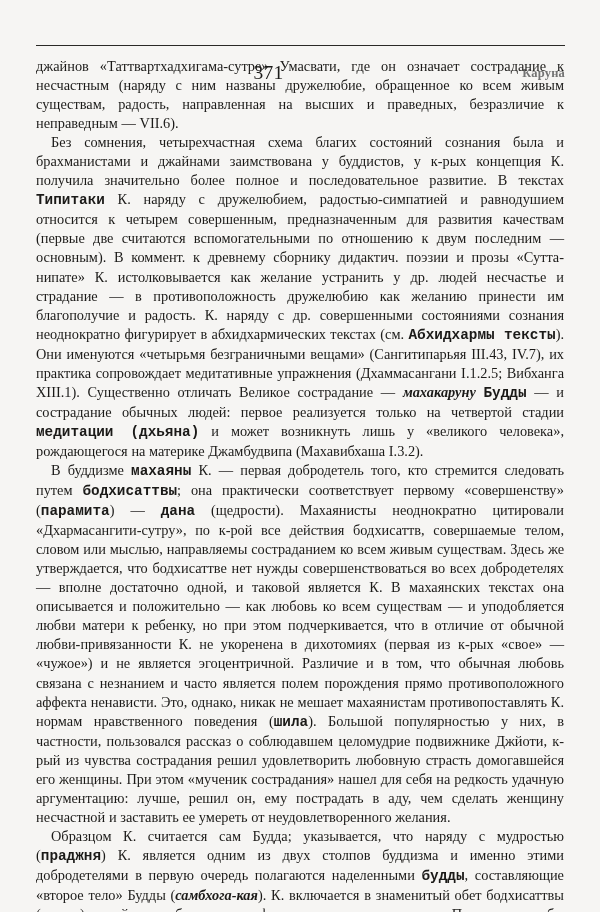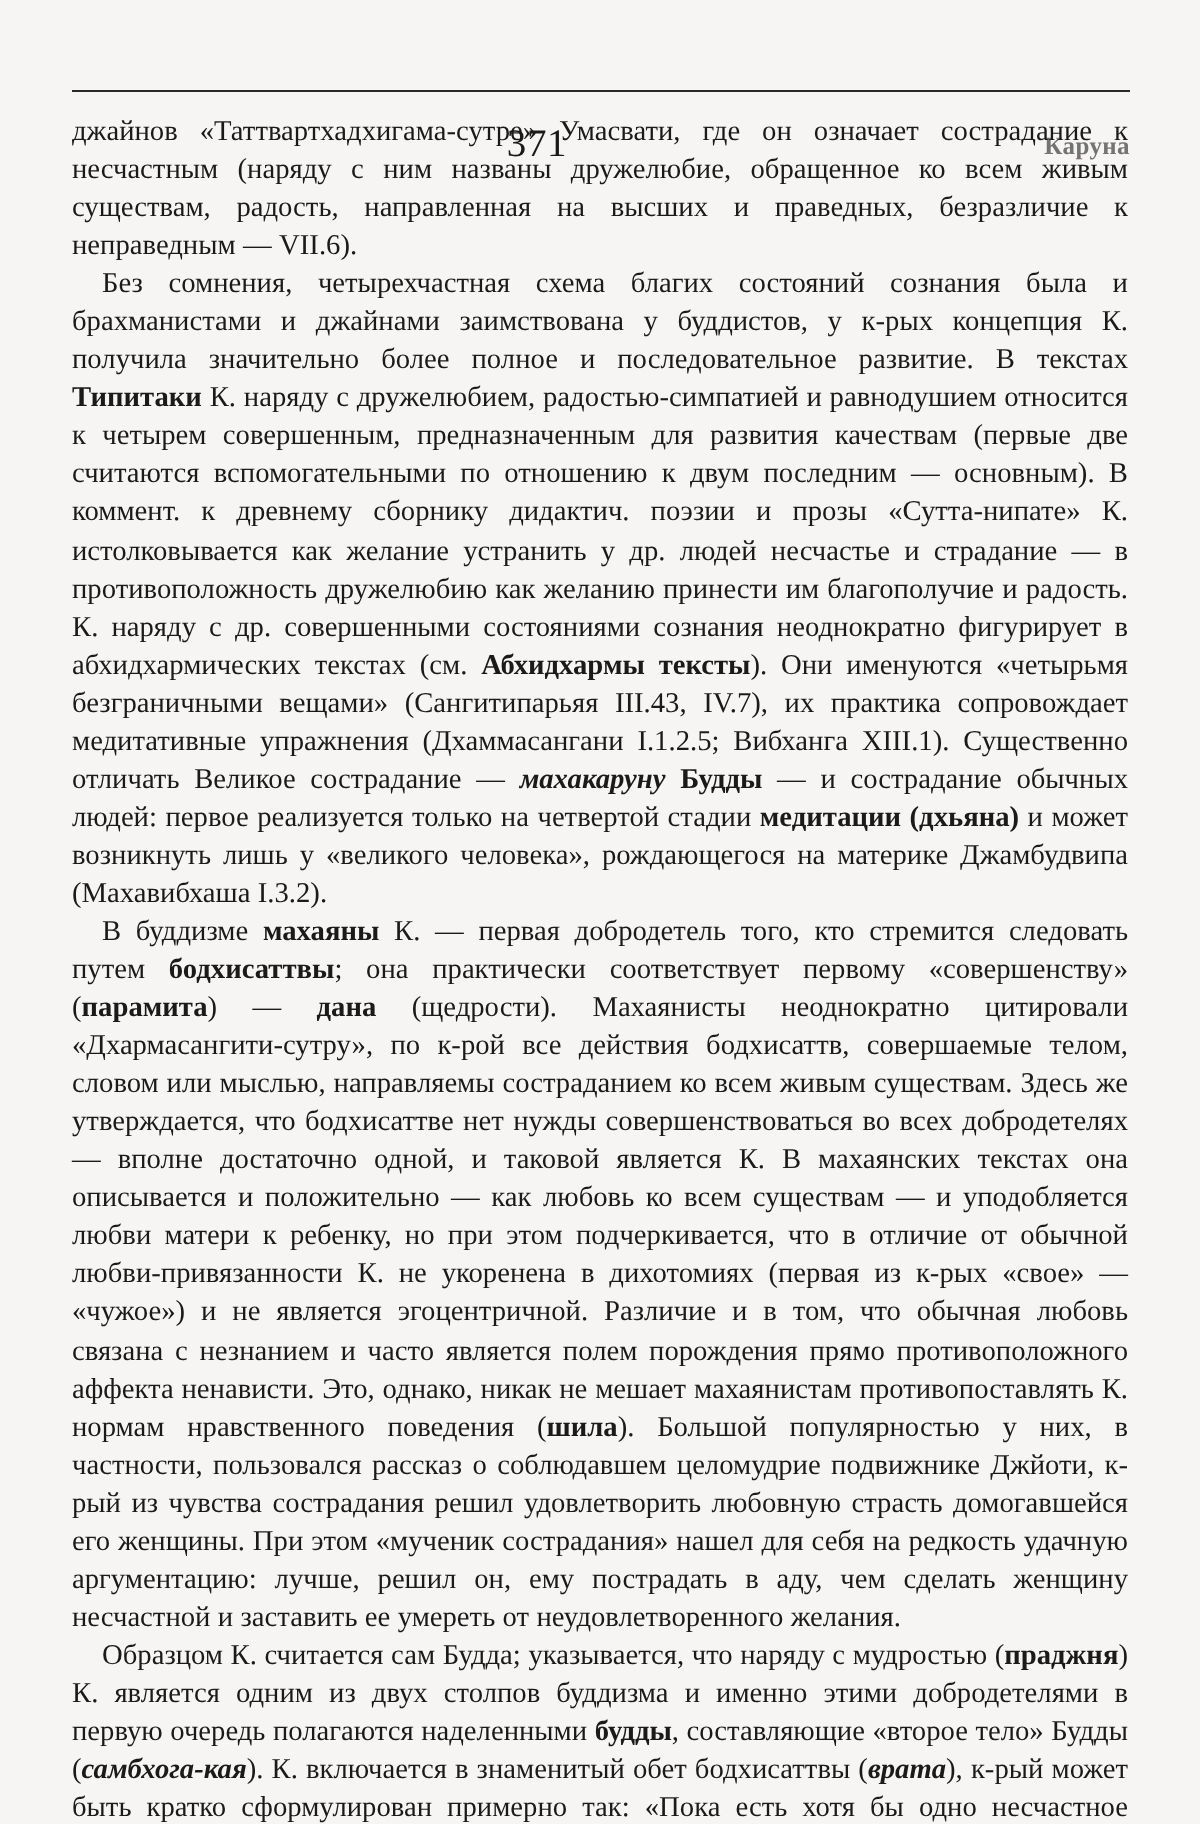--- a/index.html
+++ b/index.html
@@ -81,20 +81,21 @@
     margin: 0;
     text-indent: 15px;
     text-align: justify;
   }
   .textblock p.no-indent {
     text-indent: 0;
   }
   
   b, strong {
     font-weight: bold;
+    font-family: Liberation Mono, monospace;
   }
   i, em {
     font-style: italic;
     font-weight: bold;
   }
 </style>
 </head>
 <body>
 
 <div class="page">

